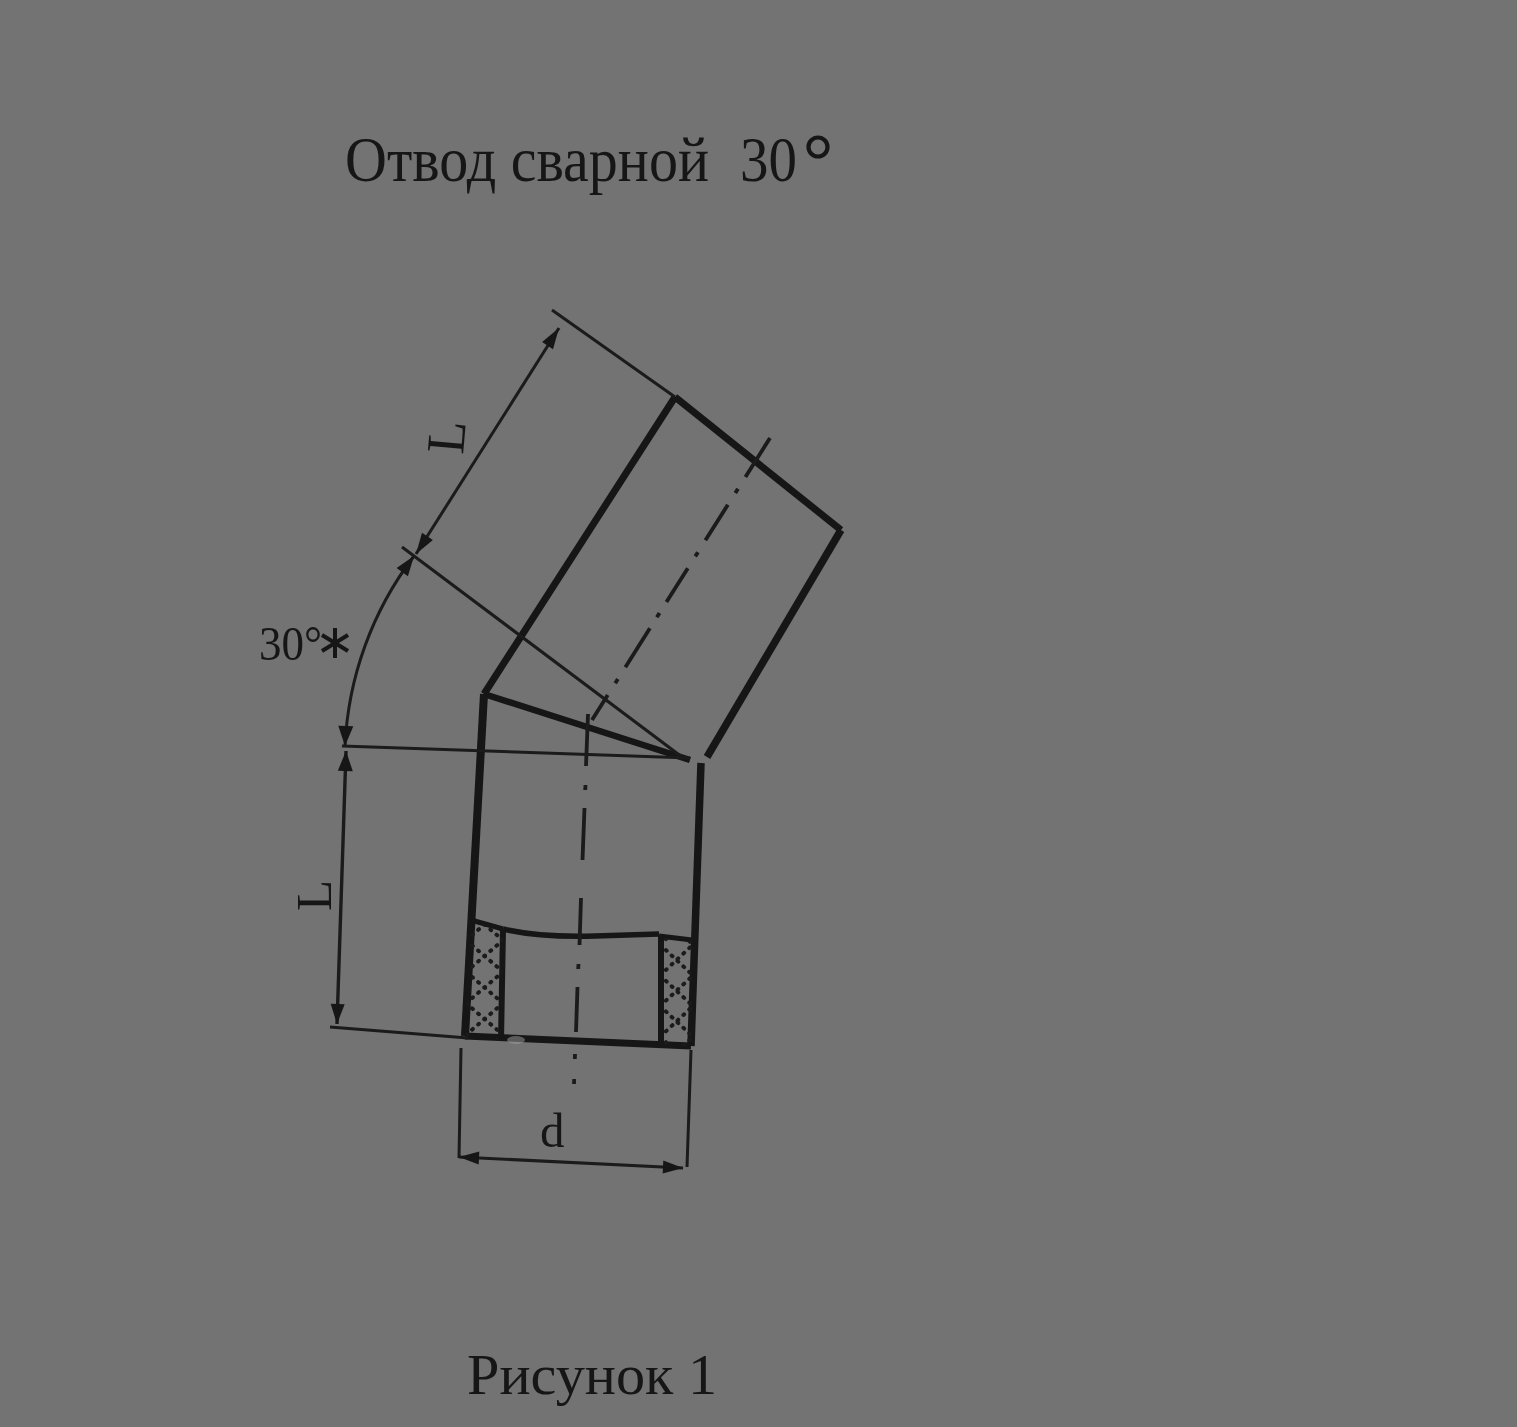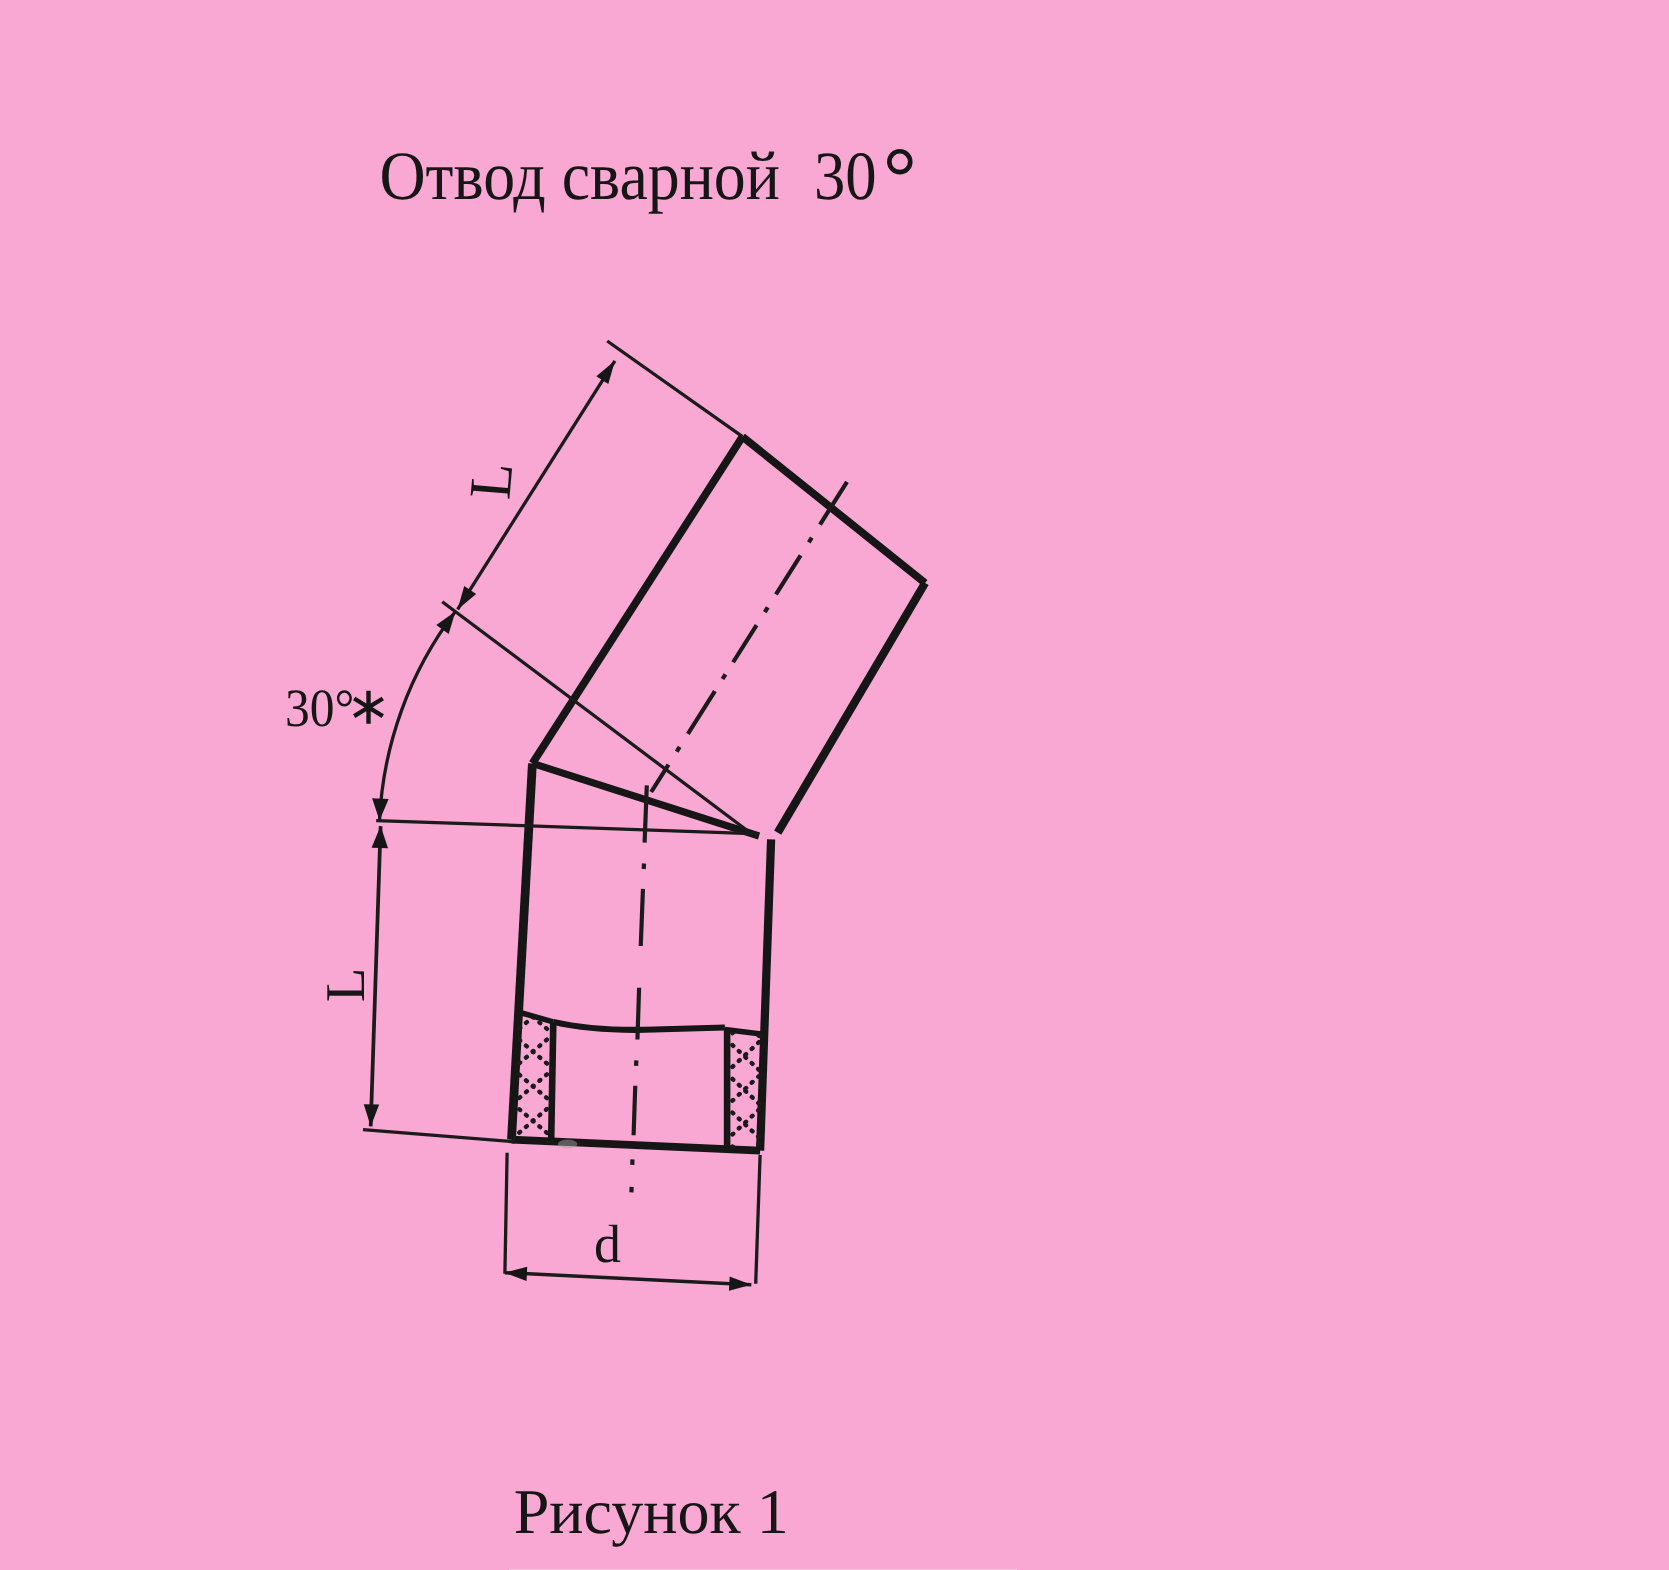--- a/index.html
+++ b/index.html
@@ -1,16 +1,16 @@
 <!DOCTYPE html>
 <html><head>
 <meta charset="utf-8">
 <style>
 html,body{margin:0;padding:0;}
-.page{position:relative;width:1517px;height:1427px;background:#f9a8d4;font-family:"Liberation Serif",serif;overflow:hidden;}
+.page{position:relative;width:1517px;height:1427px;background:#737373;font-family:"Liberation Serif",serif;overflow:hidden;}
 svg{position:absolute;left:0;top:0;}
 </style>
 </head>
 <body>
 <div class="page">
 <svg width="1517" height="1427" viewBox="0 0 1517 1427">
 <defs>
 <clipPath id="clipL">
           <path d="M470,921 L503,930 L501,1040 L466,1037 Z"></path>
         </clipPath>

